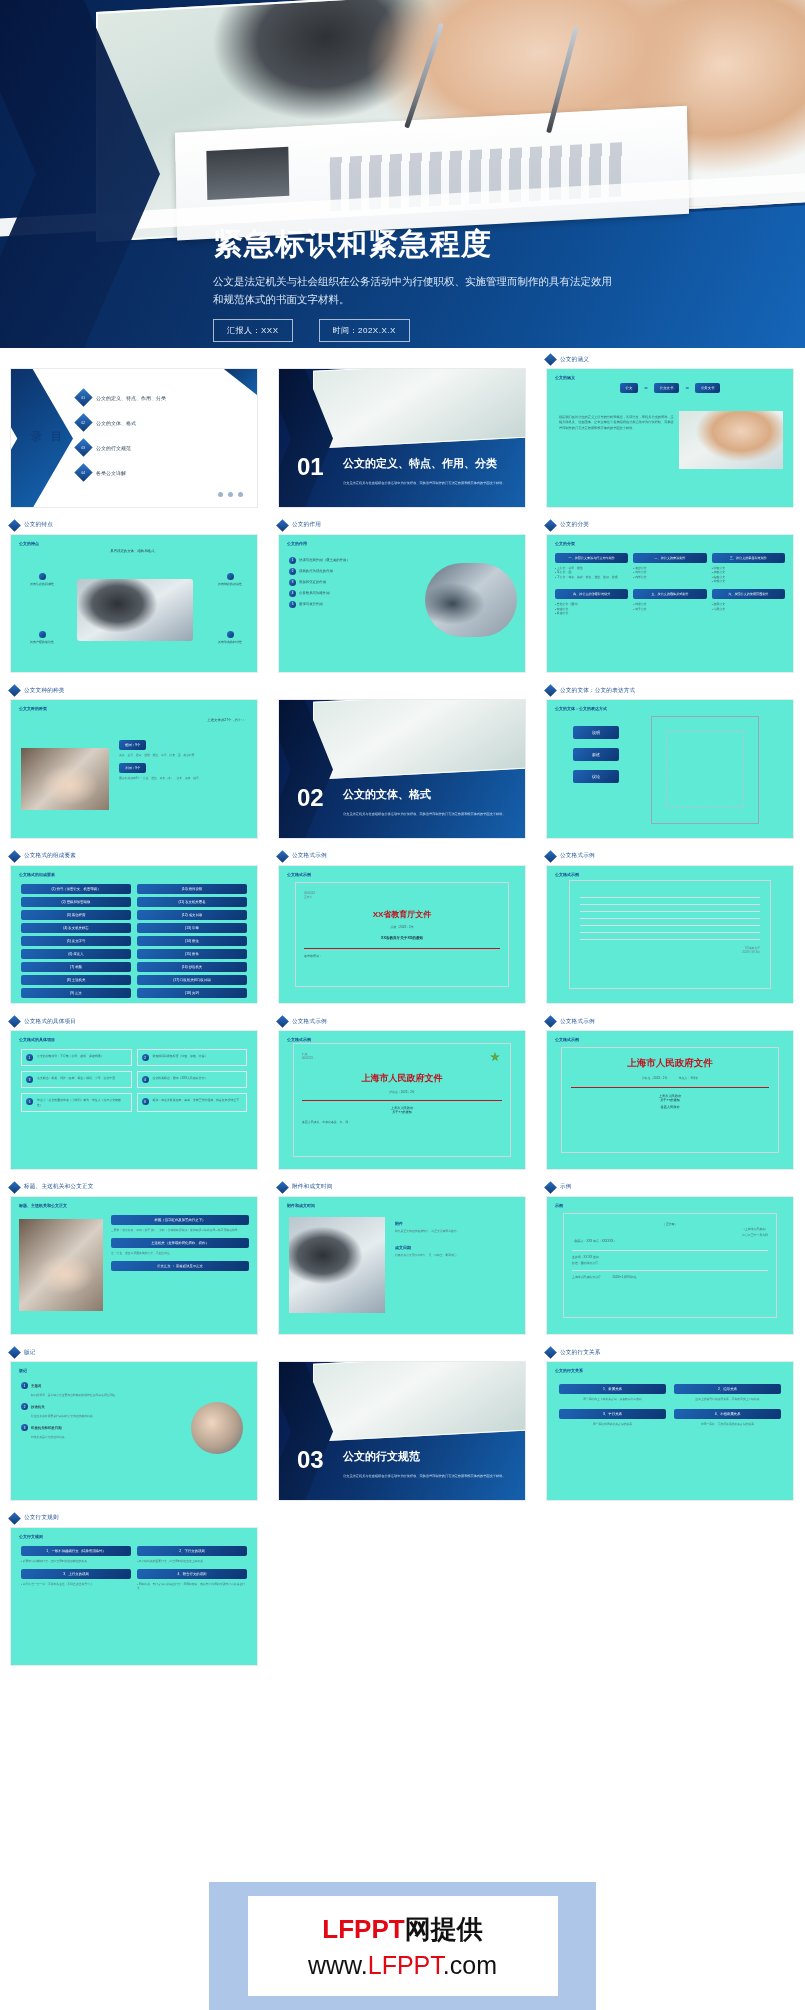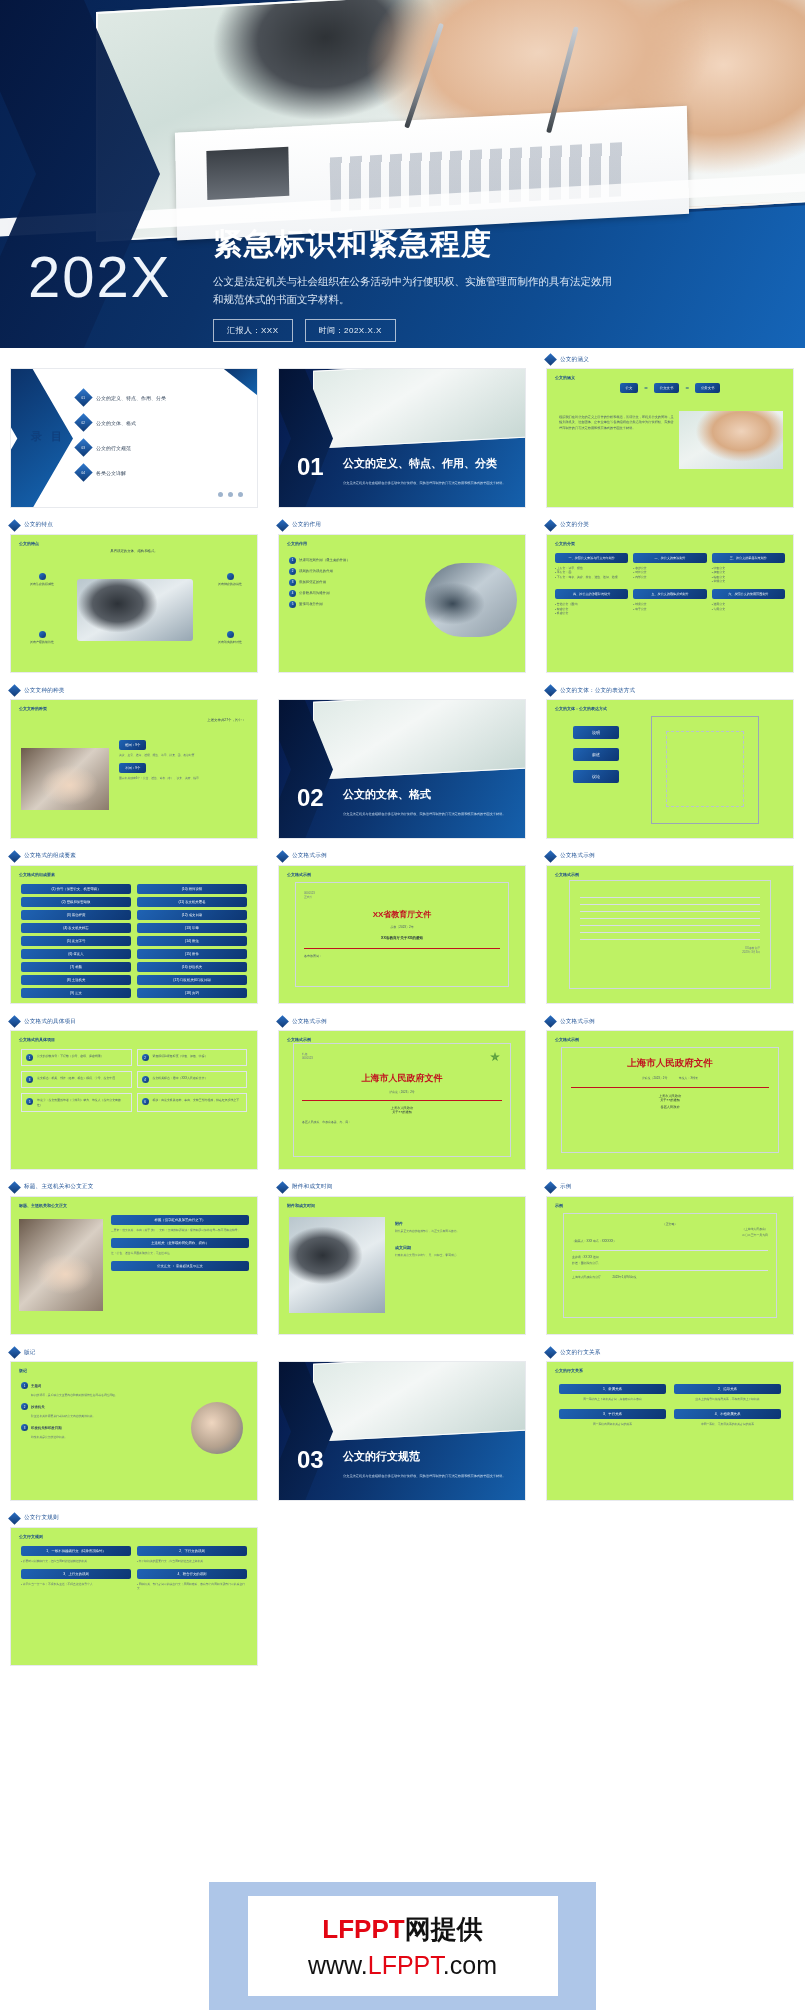--- a/index.html
+++ b/index.html
@@ -73,21 +73,21 @@
   }
   .hero-right{ position:absolute; left: 213px; top: 224px; width: 560px; }
   .hero-title{
     font-size: 30px; font-weight: 700; color:#ffffff; letter-spacing: 1px;
     margin-bottom: 8px;
   }
   .hero-desc{
     font-size: 10.5px; line-height: 1.7; color: #dbe7f5; width: 400px;
     margin-bottom: 10px;
   }
-  .hero-meta{ display:flex; gap: 12px; text-align: right; }
+  .hero-meta{ display:flex; gap: 26px; text-align: right; }
   .meta-box{
     border: 1px solid rgba(255,255,255,.65);
     color:#eaf2fb; font-size: 8px; padding: 5px 13px; letter-spacing:.5px;
   }
 
   
   .grid{
     position:absolute; left:0; top:348px; width:805px;
     display:grid; grid-template-columns: repeat(4, 1fr);
     column-gap: 0px; row-gap: 0px;
@@ -96,21 +96,21 @@
   .cap{
     display:flex; align-items:center; gap:5px;
     padding: 7px 0 4px 10px; font-size: 5.6px; color:#1c4f93; letter-spacing:.2px;
   }
   .cap .dia{
     width:9px; height:9px; background: linear-gradient(135deg,#2a6fc4,#123a74);
     transform: rotate(45deg); flex: 0 0 auto;
   }
   .slide{
     position:relative; width: 248px; height: 139.5px; margin: 0 10px;
-    background:#bef264; border: 1px solid #e8eaee; overflow:hidden;
+    background:#5eead4; border: 1px solid #e8eaee; overflow:hidden;
     font-size: 3.4px; color:#27364a;
   }
 
   
   .s-photo{
     background:
       radial-gradient(ellipse 60px 40px at 60% 35%, #efd3bb 0%, #d9ab84 48%, rgba(190,150,115,0) 76%),
       linear-gradient(150deg,#d9e6e2 0%,#eef3f1 45%,#cdd9de 100%);
   }
   .s-photo.dark{
@@ -227,21 +227,20 @@
   <div class="hero-photo">
     <div class="hero-paper">
       <div class="hero-scribble"></div>
     </div>
     <div class="pen p1"></div>
     <div class="pen p2"></div>
   </div>
   <div class="hero-band"></div>
   <div class="hero-chevron"></div>
 
-  <div class="hero-year">202X</div>
   <div class="hero-right">
     <div class="hero-title">紧急标识和紧急程度</div>
     <div class="hero-desc">公文是法定机关与社会组织在公务活动中为行使职权、实施管理而制作的具有法定效用和规范体式的书面文字材料。</div>
     <div class="hero-meta">
       <div class="meta-box">汇报人：XXX</div>
       <div class="meta-box">时间：202X.X.X</div>
     </div>
   </div>
 </div>
 

